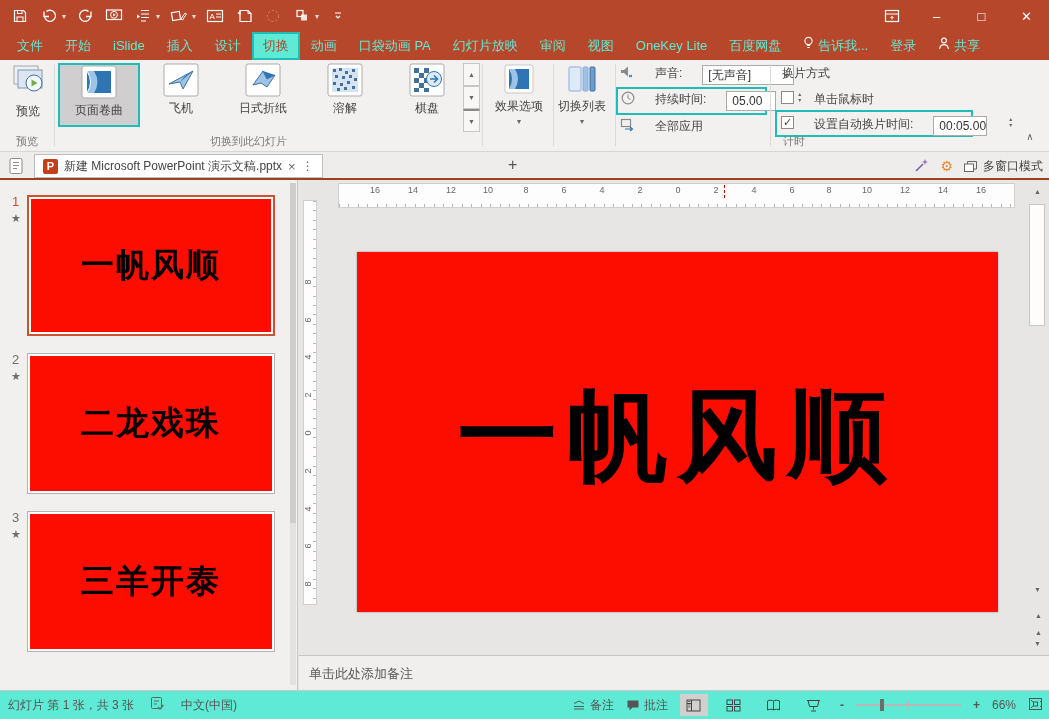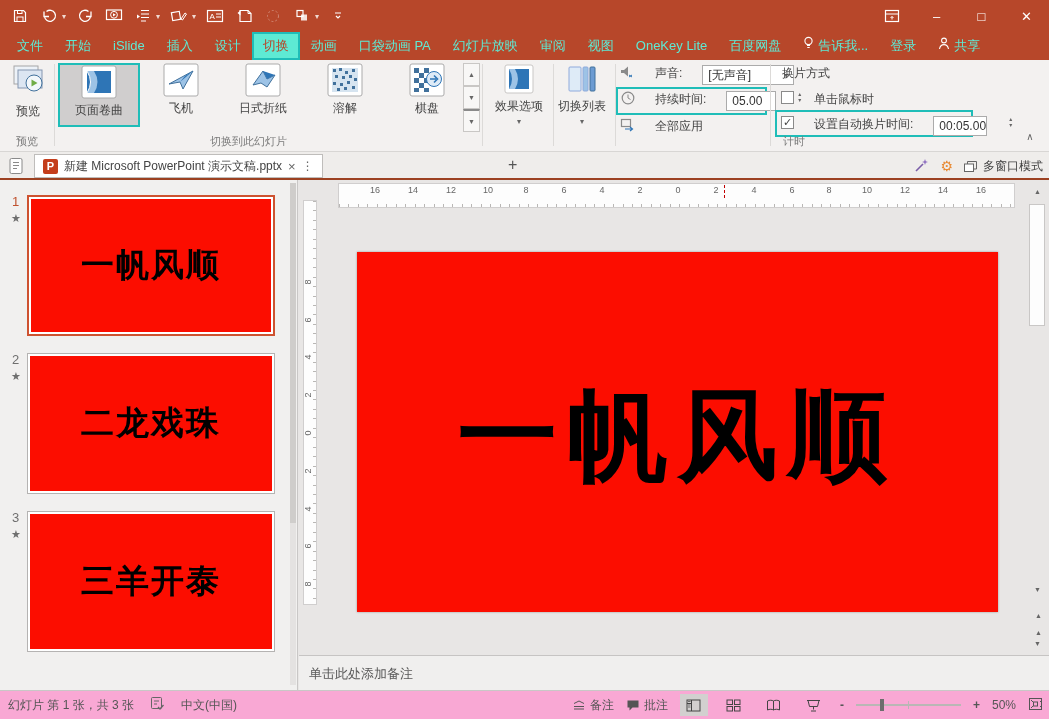--- a/index.html
+++ b/index.html
@@ -76,21 +76,21 @@
   .ruler-v span { position:absolute; left:0; width:12px; height:14px; font-size:9px; color:#666; text-align:center; transform:rotate(270deg); }
   .canvas-slide { position:absolute; left:58px; top:72px; width:641px; height:360px; box-shadow:0 0 2px rgba(0,0,0,.35); display:flex; align-items:center; justify-content:center; }
   .canvas-text { font-family:"DejaVu Serif","Liberation Serif",serif; font-weight:bold; font-size:100px; color:#000; letter-spacing:10px; white-space:nowrap; margin-top:10px; }
   .vscroll { position:absolute; right:3px; top:3px; width:17px; }
   .vscroll .sbtn { width:17px; height:17px; font-size:7px; color:#666; text-align:center; line-height:17px; }
   .vscroll .vthumb { position:absolute; left:0; top:21px; width:16px; height:122px; background:#FDFDFD; border:1px solid #C9C7C6; }
   .notes-bar { position:absolute; left:299px; top:655px; width:750px; height:35px; background:#F0EFEE; border-top:1px solid #C6C4C3; }
   .notes-bar .ph { position:absolute; left:10px; top:9px; font-size:13px; color:#595959; }
 
   
-  .statusbar { position:absolute; left:0; top:690px; width:100%; height:29px; background:#f9a8d4; border-top:1px solid #C9C7C6; font-size:12px; color:#565656;padding-left:20px; }
+  .statusbar { position:absolute; left:0; top:690px; width:100%; height:29px; background:#5eead4; border-top:1px solid #C9C7C6; font-size:12px; color:#565656;padding-left:20px; }
   .sb-left { position:absolute; left:8px; top:0; height:28px; display:flex; align-items:center; gap:16px; }
   .sb-right { position:absolute; right:6px; top:0; height:28px; display:flex; align-items:center; gap:12px; }
   .sb-item { display:flex; align-items:center; gap:4px; }
   .view-btn { width:28px; height:22px; display:flex; align-items:center; justify-content:center; }
   .view-btn.sel { background:#D2D0CF; }
   .zoom-track { position:relative; width:105px; height:2px; background:#B9B7B5; }
   .zoom-mid { position:absolute; left:52px; top:-3px; width:1px; height:8px; background:#B9B7B5; }
   .zoom-thumb { position:absolute; left:24px; top:-5px; width:4px; height:12px; background:#6D6D6D; }
 </style>
 </head>
@@ -569,21 +569,21 @@
             <path d="M2 1.5h11l-1.5 6h-8z" fill="none" stroke="#444"></path>
             <path d="M7.5 7.5v3M5 12h5M1 1.5h13" stroke="#444"></path>
           </svg>
       </span>
       <span style="font-weight:bold;">-</span>
       <span class="zoom-track">
         <span class="zoom-mid"></span>
         <span class="zoom-thumb"></span>
       </span>
       <span style="font-weight:bold;">+</span>
-      <span>50%</span>
+      <span>66%</span>
       <span>
         <svg width="15" height="14" viewBox="0 0 15 14">
             <rect x="1.5" y="1.5" width="12" height="11" fill="none" stroke="#555"></rect>
             <path d="M5 5l-2-2m9 2l2-2M5 9l-2 2m9-2l2 2" stroke="#555"></path>
             <rect x="5.5" y="5" width="4" height="4" fill="none" stroke="#555"></rect>
           </svg>
       </span>
     </div>
   </div>
 

